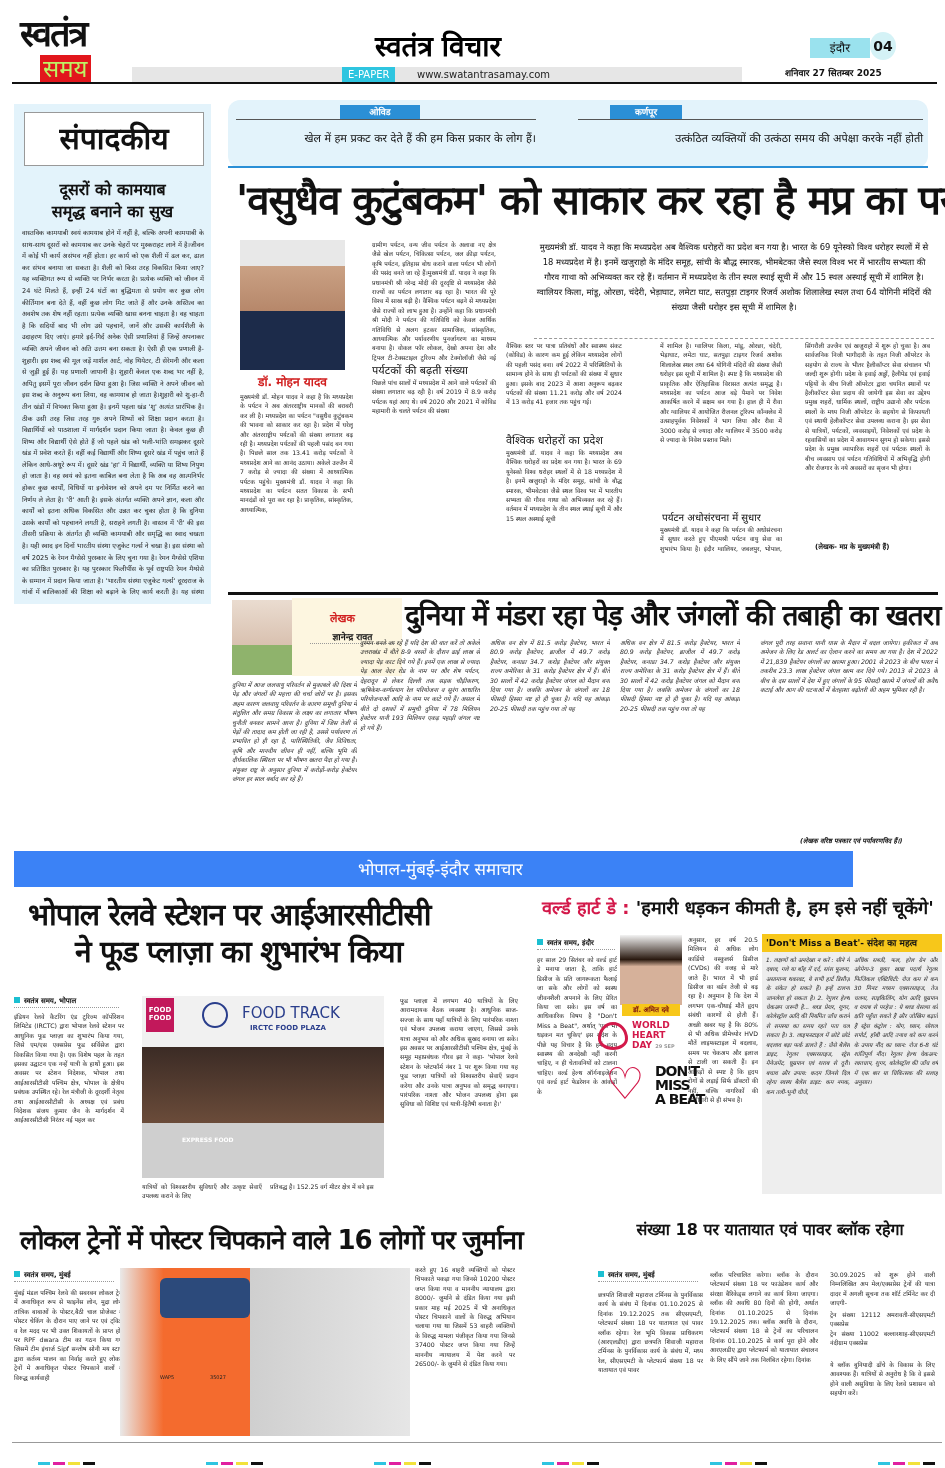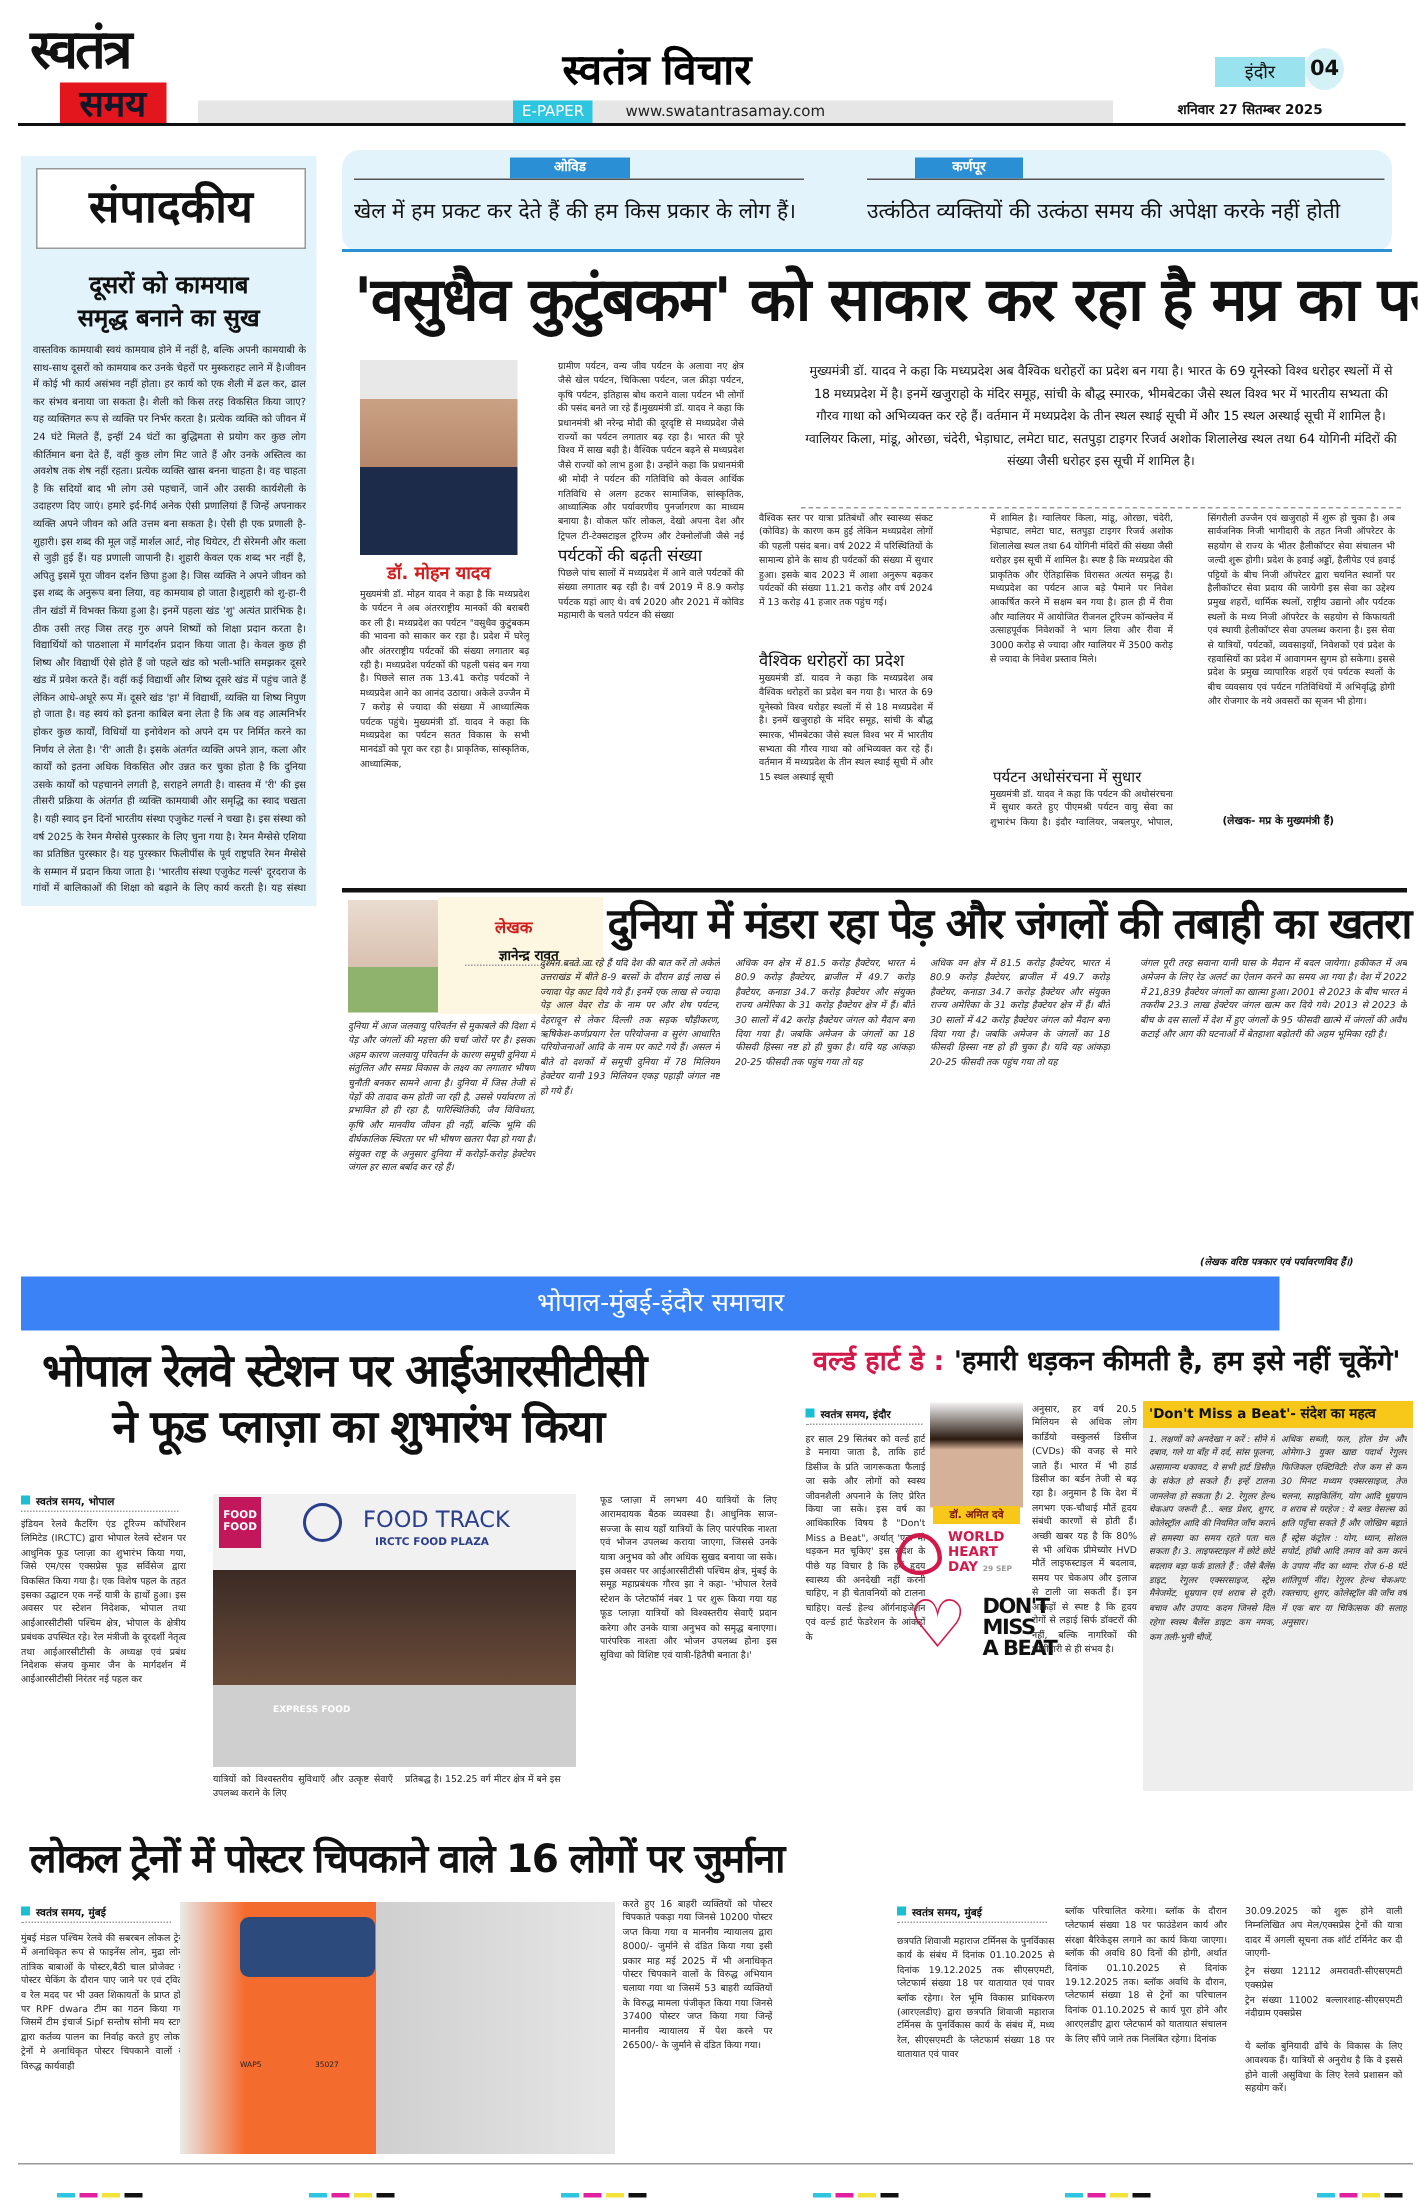--- a/index.html
+++ b/index.html
@@ -1,35 +1,35 @@
 <!DOCTYPE html>
 <html><head>
 <meta charset="utf-8">
 <style>
 *{box-sizing:border-box;margin:0;padding:0}
 body{width:945px;height:1468px;background:#fff;font-family:"DejaVu Sans",sans-serif;color:#111;position:relative;overflow:hidden}
 .abs{position:absolute}
 .col{font-size:6.2px;line-height:9.4px;text-align:justify;color:#222;overflow:hidden}
 .logo1{left:20px;top:14px;font-size:36px;font-weight:900;letter-spacing:-2px;color:#111;line-height:40px}
-.logo2{left:40px;top:55px;background:#e2161c;color:#0f172a;font-size:24px;font-weight:700;padding:0 13px;line-height:28px}
+.logo2{left:40px;top:55px;background:#e2161c;color:#bef264;font-size:24px;font-weight:400;padding:0 3px;line-height:28px}
 .title{left:375px;top:24px;font-size:28px;color:#000000;font-weight:700;line-height:46px;font-family:"DejaVu Sans Condensed","DejaVu Sans",sans-serif}
 .urlbar{left:132px;top:67px;width:610px;height:16px;background:#e6e6e6}
 .epaper{left:210px;top:0;height:16px;padding:0 6px;background:#2ec5e0;color:#fff;font-size:10px;line-height:16px}
 .url{left:285px;top:0;font-size:10px;line-height:16px;color:#222}
 .city{left:810px;top:38px;width:60px;height:20px;background:#9ae2ee;font-size:12px;line-height:20px;text-align:center}
 .pageno{left:870px;top:32px;width:26px;height:28px;border-radius:50%;background:#d4f2f6;font-weight:900;font-size:14px;line-height:28px;text-align:center}
 .date{left:785px;top:66px;font-size:9px;font-weight:700}
 .hr{left:12px;top:82px;width:925px;height:2px;background:#111}
 .sidebox{left:14px;top:104px;width:197px;height:500px;background:#e3f3fb}
 .sphead{left:24px;top:112px;width:180px;height:54px;background:#fff;border:1px solid #999;font-size:30px;font-weight:900;text-align:center;line-height:52px}
 .sub{font-weight:900;font-size:16px;text-align:center;line-height:24px}
 .qbox{left:228px;top:100px;width:700px;height:68px;background:#e3f3fb;border-radius:12px}
 .qlab{height:14px;background:#2b8fd6;color:#fff;font-size:9px;font-weight:700;text-align:center;line-height:14px}
 .qline{height:1px;background:#555}
-.qtxt{font-size:14px;text-align:left}
+.qtxt{font-size:11px;text-align:right}
 .headline{font-weight:900;letter-spacing:-1px;color:#111;white-space:nowrap}
 .photo{background:linear-gradient(#d8dcdc,#a8b4be);overflow:hidden}
 .capt{color:#d11f1f;font-weight:900;text-align:center}
 .band{left:14px;top:851px;width:839px;height:36px;background:#3b82f6;color:#fff;font-size:17px;line-height:36px;padding-left:344px}
 .byl{font-size:7px;font-weight:700;border-bottom:1px dotted #999;padding-bottom:2px}
 .byl:before{content:"";display:inline-block;width:6px;height:6px;background:#1bbfd1;margin-right:4px}
 .beatbox{left:762px;top:934px;width:180px;height:260px;background:#eee}
 .beathead{height:18px;background:#f7c71a;font-weight:900;font-size:9px;line-height:18px;padding-left:4px}
 .cmyk span{display:inline-block;width:12px;height:3px;margin-right:3px}
 </style>
@@ -139,20 +139,21 @@
 <div class="abs byl" style="left:14px;top:1270px;width:100px">स्वतंत्र समय, मुंबई</div>
 <div class="abs col" style="left:14px;top:1288px;width:110px;height:148px">मुंबई मंडल पश्चिम रेलवे की सबरबन लोकल ट्रेनों में अनाधिकृत रूप से फाइनेंस लोन, मुद्रा लोन, तांत्रिक बाबाओं के पोस्टर,बैठी चाल प्रोजेक्ट के पोस्टर चेकिंग के दौरान पाए जाने पर एवं ट्विटर व रेल मदद पर भी उक्त शिकायतों के प्राप्त होने पर RPF dwara टीम का गठन किया गया जिसमें टीम इंचार्ज Sipf सन्तोष सोनी मय स्टाफ द्वारा कर्तव्य पालन का निर्वाह करते हुए लोकल ट्रेनों मे अनाधिकृत पोस्टर चिपकाने वालों के विरुद्ध कार्यवाही</div>
 <div class="abs photo" style="left:120px;top:1268px;width:290px;height:168px;background:linear-gradient(90deg,#e9e9e9 0,#f46b2e 15%,#f46b2e 45%,#cfcfcf 45%,#e6e6e6 100%)">
   <div class="abs" style="left:40px;top:10px;width:90px;height:40px;background:#2c4a7b;border-radius:6px"></div>
   <div class="abs" style="left:40px;top:106px;font-size:5px;color:#222">WAP5</div>
   <div class="abs" style="left:90px;top:106px;font-size:5px;color:#222">35027</div>
 </div>
 <div class="abs col" style="left:415px;top:1265px;width:100px;height:170px">करते हुए 16 बाहरी व्यक्तियों को पोस्टर चिपकाते पकड़ा गया जिनसे 10200 पोस्टर जप्त किया गया व माननीय न्यायालय द्वारा 8000/- जुर्माने से दंडित किया गया इसी प्रकार माह मई 2025 में भी अनाधिकृत पोस्टर चिपकाने वालों के विरुद्ध अभियान चलाया गया था जिसमें 53 बाहरी व्यक्तियों के विरुद्ध मामला पंजीकृत किया गया जिनसे 37400 पोस्टर जप्त किया गया जिन्हें माननीय न्यायालय में पेश करने पर 26500/- के जुर्माने से दंडित किया गया।</div>
 
 <div class="abs" style="left:620px;top:1220px;font-size:16px;font-weight:700;line-height:20px;text-align:center;width:300px">
+    <div>संख्या 18 पर यातायात एवं पावर ब्लॉक रहेगा</div>
   </div>
 <div class="abs byl" style="left:598px;top:1270px;width:100px">स्वतंत्र समय, मुंबई</div>
 <div class="abs col" style="left:598px;top:1290px;width:105px;height:140px">छत्रपति शिवाजी महाराज टर्मिनस के पुनर्विकास कार्य के संबंध में दिनांक 01.10.2025 से दिनांक 19.12.2025 तक सीएसएमटी, प्लेटफार्म संख्या 18 पर यातायात एवं पावर ब्लॉक रहेगा। रेल भूमि विकास प्राधिकरण (आरएलडीए) द्वारा छत्रपति शिवाजी महाराज टर्मिनस के पुनर्विकास कार्य के संबंध में, मध्य रेल, सीएसएमटी के प्लेटफार्म संख्या 18 पर यातायात एवं पावर</div>
 <div class="abs col" style="left:710px;top:1270px;width:108px;height:160px">ब्लॉक परिचालित करेगा। ब्लॉक के दौरान प्लेटफार्म संख्या 18 पर फाउंडेशन कार्य और संरक्षा बैरिकेड्स लगाने का कार्य किया जाएगा। ब्लॉक की अवधि 80 दिनों की होगी, अर्थात दिनांक 01.10.2025 से दिनांक 19.12.2025 तक। ब्लॉक अवधि के दौरान, प्लेटफार्म संख्या 18 से ट्रेनों का परिचालन दिनांक 01.10.2025 से कार्य पूरा होने और आरएलडीए द्वारा प्लेटफार्म को यातायात संचालन के लिए सौंपे जाने तक निलंबित रहेगा। दिनांक</div>
 <div class="abs col" style="left:830px;top:1270px;width:105px;height:38px">30.09.2025 को शुरू होने वाली निम्नलिखित अप मेल/एक्सप्रेस ट्रेनों की यात्रा दादर में अगली सूचना तक शॉर्ट टर्मिनेट कर दी जाएगी-</div>
 <div class="abs col" style="left:830px;top:1310px;width:105px;height:48px">
     <div>ट्रेन संख्या 12112 अमरावती-सीएसएमटी एक्सप्रेस</div>
     <div>ट्रेन संख्या 11002 बल्लारशाह-सीएसएमटी नंदीग्राम एक्सप्रेस</div>
   </div>
 <div class="abs col" style="left:830px;top:1360px;width:105px;height:70px">ये ब्लॉक बुनियादी ढाँचे के विकास के लिए आवश्यक हैं। यात्रियों से अनुरोध है कि वे इससे होने वाली असुविधा के लिए रेलवे प्रशासन को सहयोग करें।</div>

